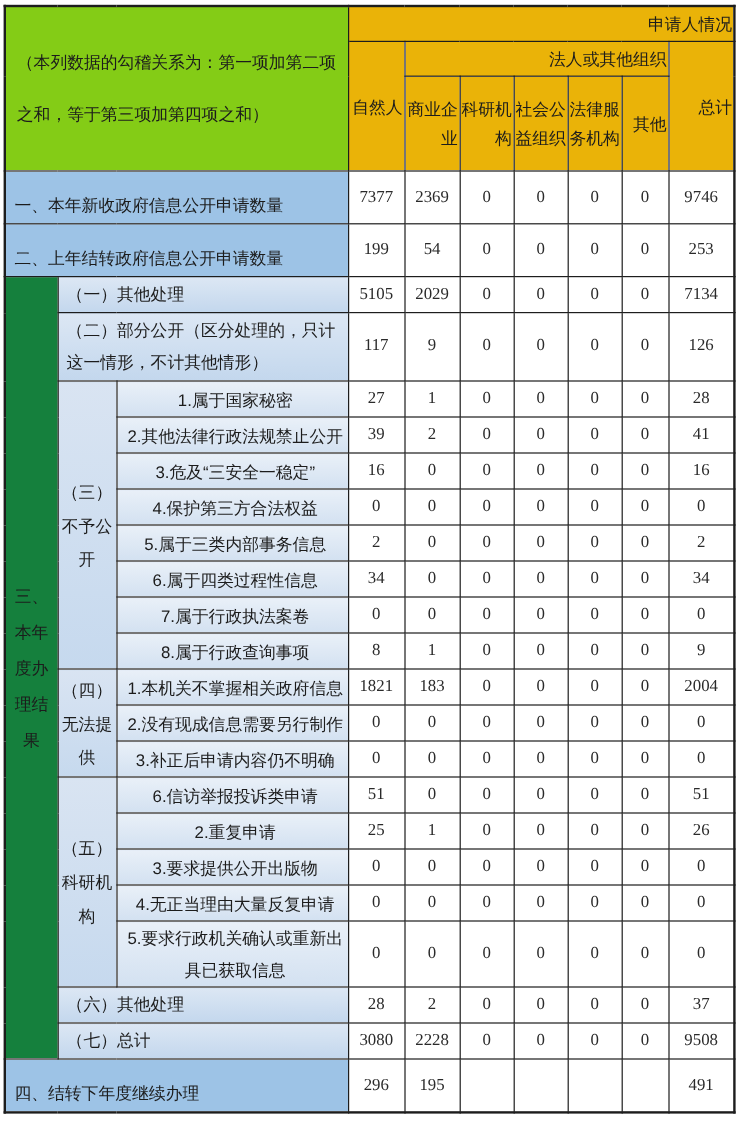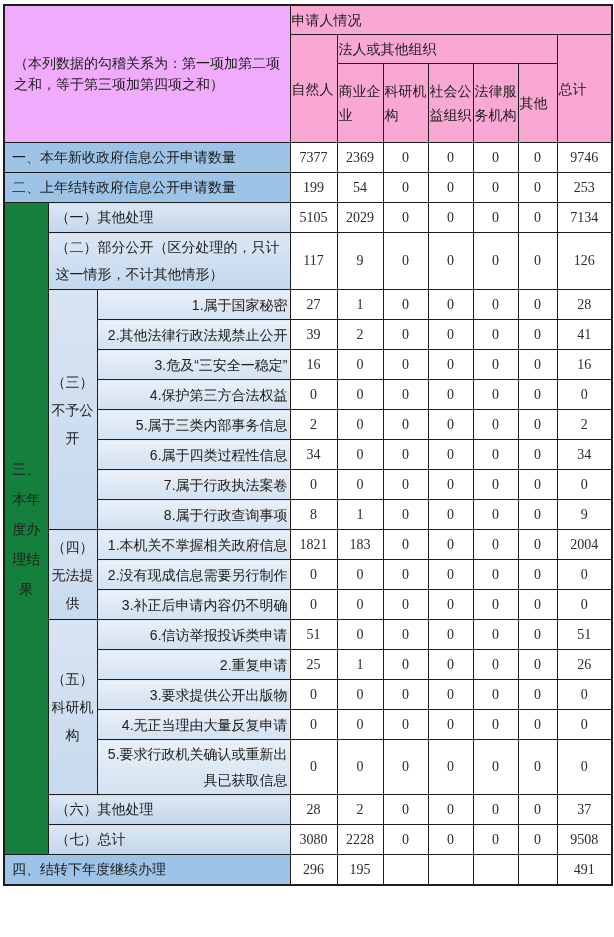--- a/index.html
+++ b/index.html
@@ -21,39 +21,39 @@
     font-size:14px;
     color:#1c1c1c;
     padding:1px 2px;
     height:27px;
     vertical-align:middle;
     overflow:hidden;
     word-break:break-all;
   }
   
   .hdr{
-    background:#f9a8d4;
-    text-align:left;
+    background:#eab308;
+    text-align:right;
     line-height:24px;
     padding:2px 1px;
   }
   .hdr-r1{height:23px;}
   .hdr-r2{height:23px;margin-top:36px;}
   .hdr-r3{height:74px;}
   .note{
-    background:#f0abfc;
+    background:#84cc16;
     text-align:left;
     padding:4px 9px;
-    line-height:21px;
+    line-height:43px;
   }
   
   .l1{
     background:#9DC3E6;
     text-align:left;
-    padding:0 2px 1px 7px;
+    padding:15px 2px 1px 7px;
     line-height:27px;
   }
   .sec{
     background:#15803d;
     text-align:center;
     line-height:30px;
     padding:1px 5px;
   }
   
   .sub{
@@ -64,21 +64,21 @@
   }
   .g{
     background:linear-gradient(180deg,#D9E4F2 0%,#C6D9EE 100%);
     text-align:center;
     line-height:28px;
     padding:1px 3px;
   }
   
   .item{
     background:linear-gradient(180deg,#E9F0F8 0%,#D3E1F1 100%);
-    text-align:right;
+    text-align:center;
     padding:1px 2px 1px 7px;
     line-height:26px;
     margin-left:44px;
   }
   .num{
     background:#ffffff;
     text-align:center;
     font-family:"Liberation Serif","DejaVu Serif",serif;
     font-size:14px;
     color:#2a2a2a;

